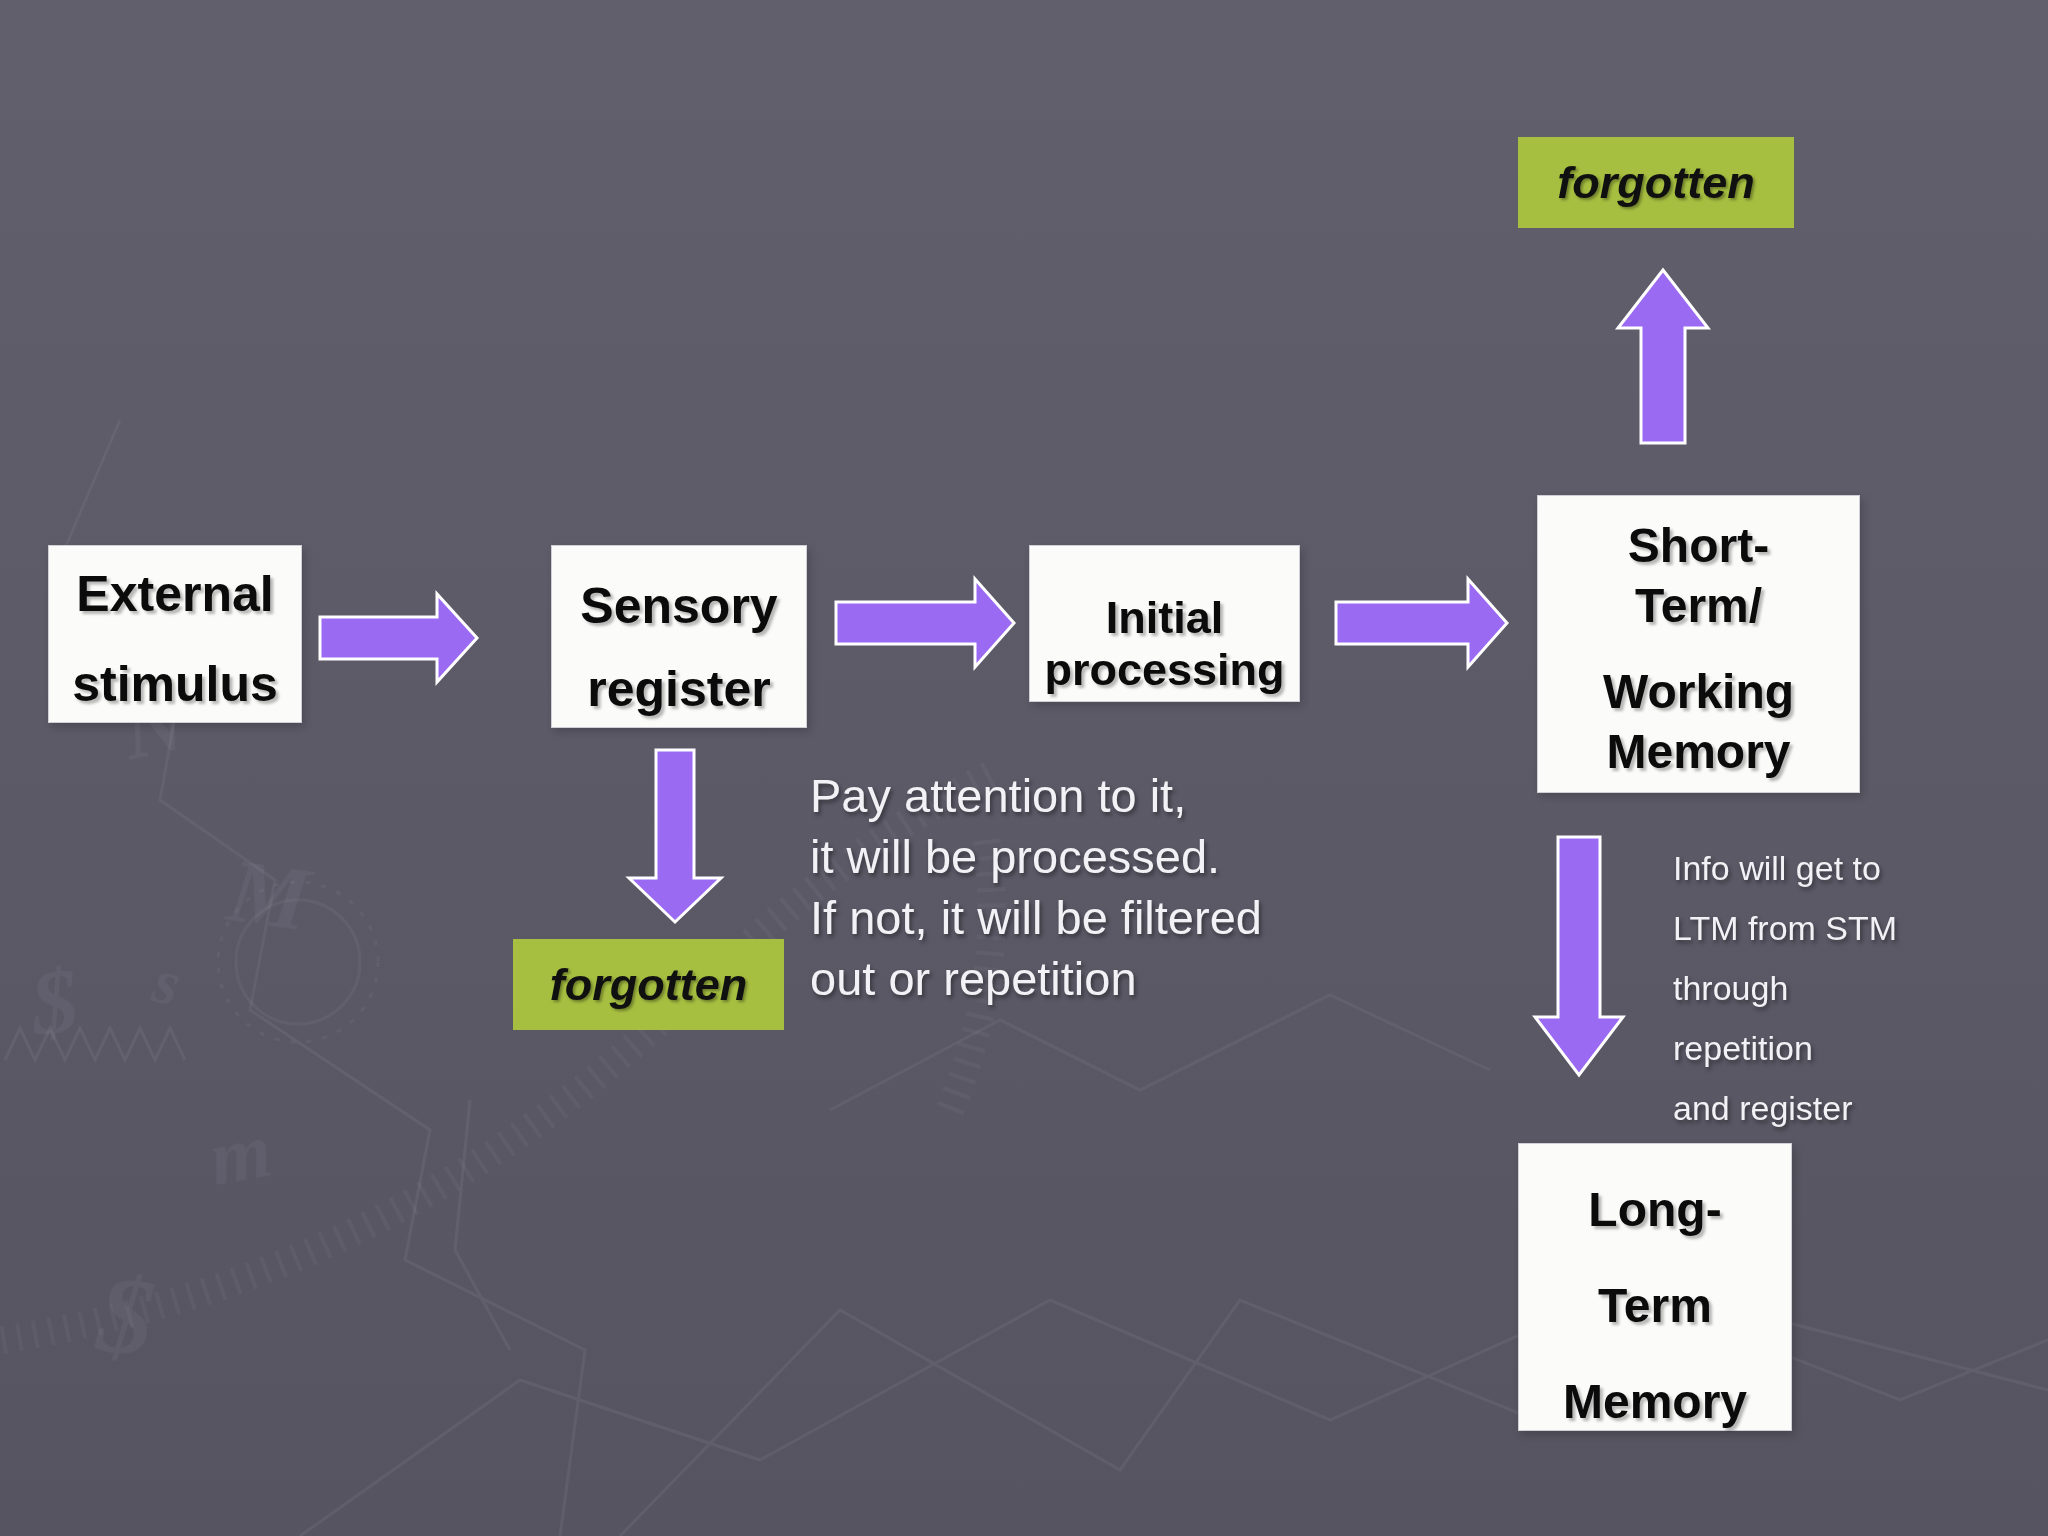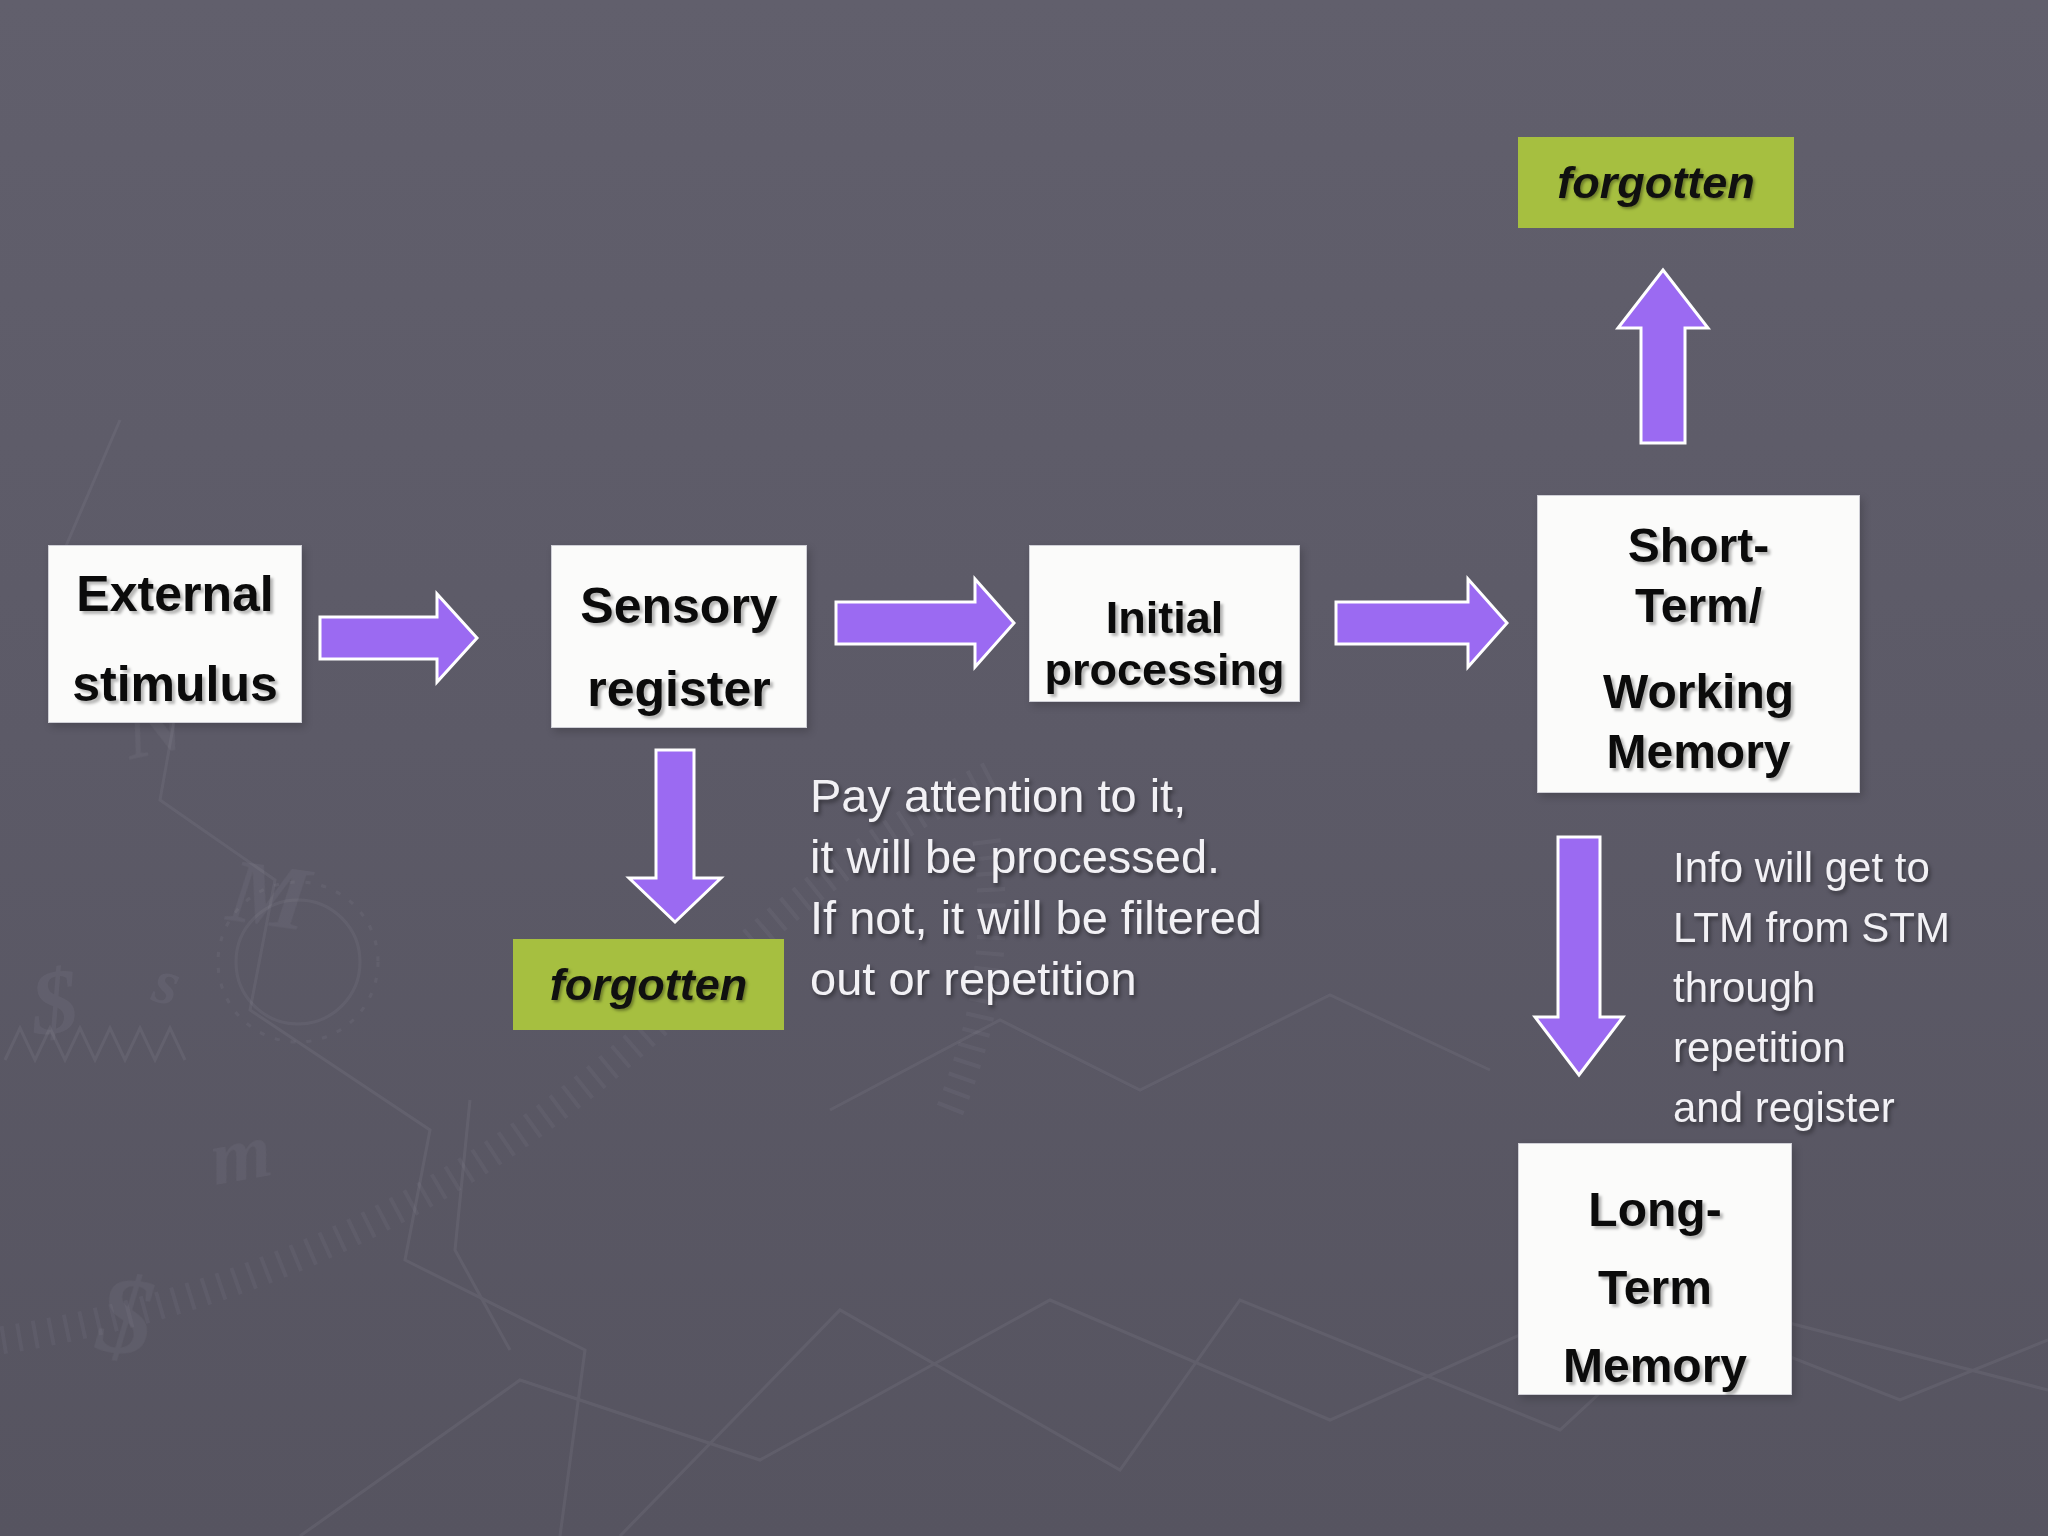--- a/index.html
+++ b/index.html
@@ -35,41 +35,41 @@
   .node .ln{display:block;}
 
   #node-ext{left:48px;top:545px;width:254px;height:178px;font-size:50px;padding:20px 0 10px;}
   #node-ext .ln{line-height:56px;}
   #node-sen{left:551px;top:545px;width:256px;height:183px;font-size:50px;padding:32px 0 10px;}
   #node-sen .ln{line-height:56px;}
   #node-ini{left:1029px;top:545px;width:271px;height:157px;font-size:45px;padding:46px 0 6px;}
   #node-ini .ln{line-height:52px;}
   #node-stm{left:1537px;top:495px;width:323px;height:298px;font-size:48px;padding:20px 0 10px;}
   #node-stm .ln{line-height:60px;}
-  #node-ltm{left:1518px;top:1143px;width:274px;height:252px;font-size:48px;padding:38px 0 0;}
+  #node-ltm{left:1518px;top:1143px;width:274px;height:288px;font-size:48px;padding:38px 0 0;}
   #node-ltm .ln{line-height:56px;}
 
   .forgotten{
     position:absolute;box-sizing:border-box;
     background:var(--forgotten-bg);
     color:var(--forgotten-text);
     font-weight:700;font-style:italic;font-size:45px;
     display:flex;align-items:center;justify-content:center;
     text-shadow:2px 2px 3px rgba(0,0,0,0.35);
   }
   #forgotten-top{left:1518px;top:137px;width:276px;height:91px;}
   #forgotten-mid{left:513px;top:939px;width:271px;height:91px;}
 
   .note{
     position:absolute;
     color:var(--note-text);
     text-shadow:2px 3px 4px rgba(0,0,0,0.42);
   }
   #note-attention{left:810px;top:765px;width:660px;font-size:47px;line-height:61px;}
-  #note-rehearsal{left:1673px;top:838px;width:372px;font-size:42px;line-height:60px;}
+  #note-rehearsal{left:1673px;top:838px;width:372px;font-size:34px;line-height:60px;}
   .note .ln{display:block;}
 
   .arrow{fill:var(--arrow-fill);stroke:var(--arrow-outline);stroke-width:3;stroke-linejoin:miter;}
 
   .wm{stroke:#d6d6e4;fill:none;}
   .wm-text{fill:#d6d6e4;stroke:none;font-family:"Liberation Serif","DejaVu Serif",serif;font-style:italic;font-weight:700;}
 </style>
 </head>
 <body>
 

